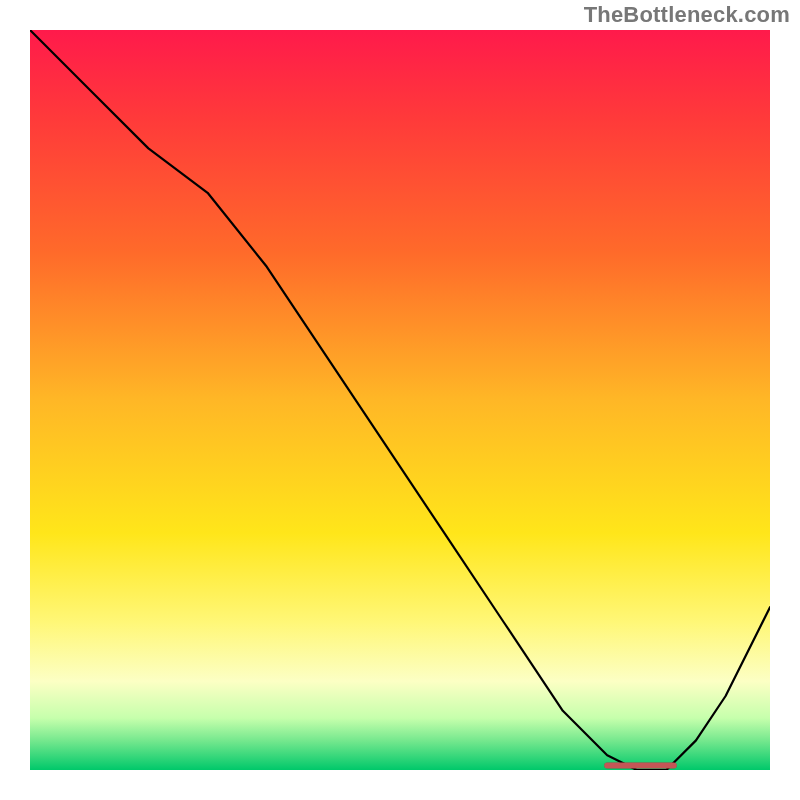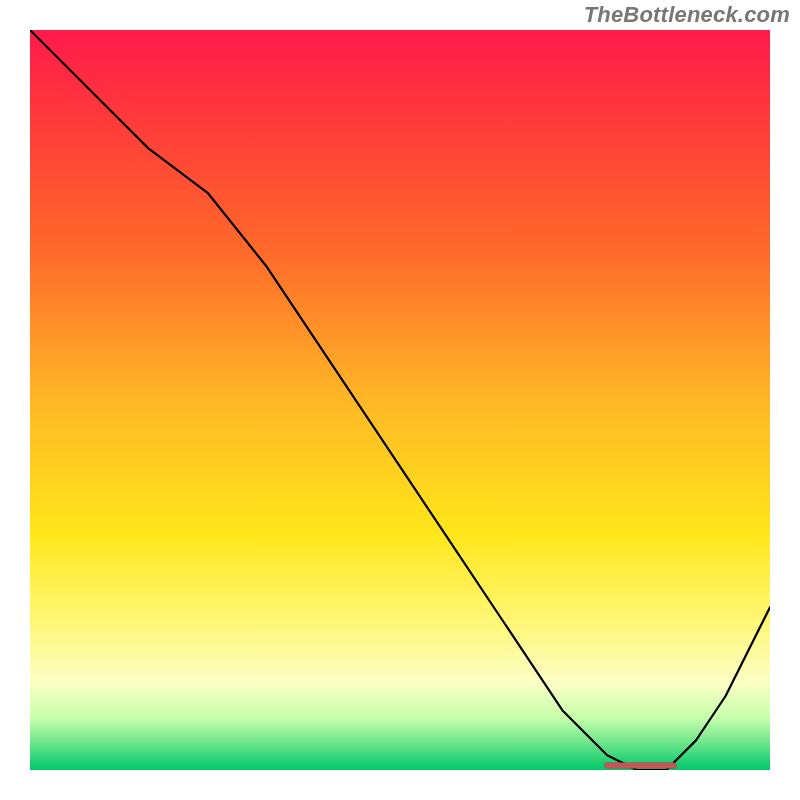--- a/index.html
+++ b/index.html
@@ -1,21 +1,20 @@
 <!DOCTYPE html>
 <html><head>
 <meta charset="utf-8">
 <style>
   * { margin: 0; padding: 0; box-sizing: border-box; }
   html, body { width: 800px; height: 800px; background: #fff; font-family: Arial, Helvetica, sans-serif; }
   .canvas {
     position: relative;
     width: 800px;
     height: 800px;
-    font-style: italic;
   }
   .watermark {
     position: absolute;
     top: 2px;
     right: 10px;
     font-size: 22px;
     font-weight: bold;
     color: #777;
     letter-spacing: 0.2px;
     user-select: none;

